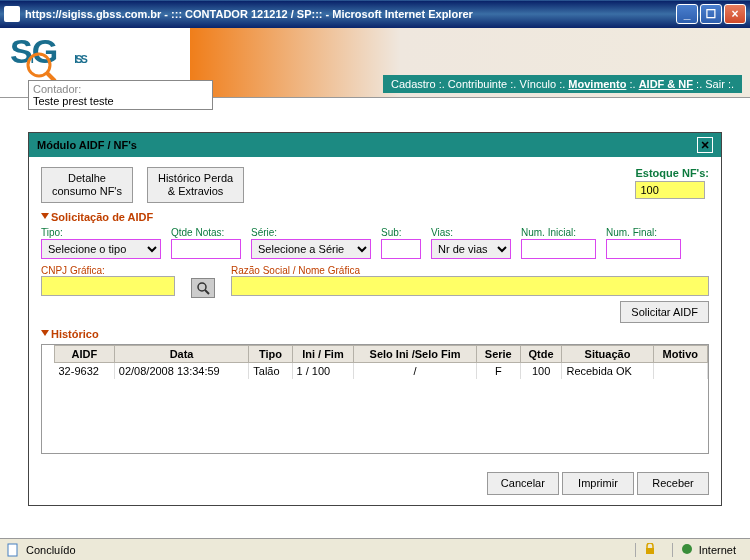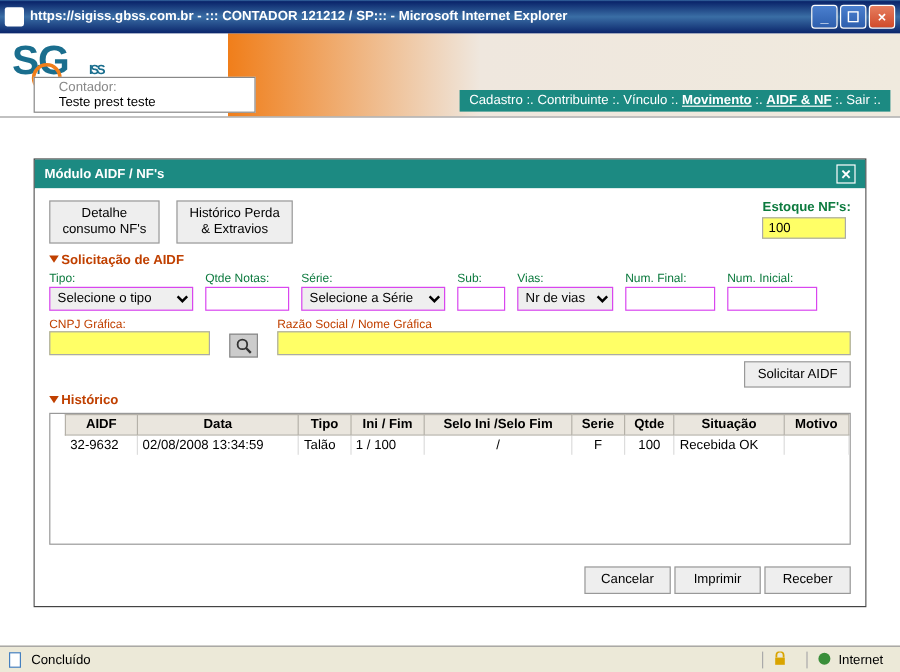--- a/index.html
+++ b/index.html
@@ -14,28 +14,28 @@
 .win-btn.min, .win-btn.max { background: linear-gradient(#4a7fce,#2e5fae); }
 .win-btn.close { background: linear-gradient(#e67e5f,#d04a2a); }
 
 
 .header { height: 70px; background: linear-gradient(to right,#fff 0,#fff 190px,#f07e1a 190px,#efe7de 400px,#f0eade 100%); position: relative; border-bottom: 1px solid #999; }
 .logo { position:absolute; left:10px; top:4px; font-size:34px; font-weight:bold; color:#1a6e8e; letter-spacing:-2px;}
 .logo svg { vertical-align:middle; }
 .menu { position:absolute; right:8px; bottom:4px; background:#1c8a82; color:#fff; padding:3px 8px; font-size:11px; }
 .menu a { color:#fff; text-decoration:none; }
 .menu .active { text-decoration:underline; font-weight:bold; }
-.contador-box { position:absolute; left:28px; top:64px; border:1px solid #888; padding:2px 20px; width:185px; font-size:10px; background:#fff;}
+.contador-box { position:absolute; left:28px; top:80px; border:1px solid #888; padding:2px 4px; width:185px; font-size:10px; background:#fff;}
 .contador-box .lbl { color:#888; }
 
 .spacer { height: 34px; }
 
 
 .module { margin: 0 28px; border:1px solid #444; }
-.module-title { background:#1c8a82; color:#ffffff; padding:4px 8px; font-weight:bold; font-size:12px; display:flex; align-items:center; }
+.module-title { background:#1c8a82; color:#000000; padding:4px 8px; font-weight:bold; font-size:12px; display:flex; align-items:center; }
 .module-title .close-x { margin-left:auto; width:16px; height:16px; border:1px solid #fff; display:flex; align-items:center; justify-content:center; cursor:pointer; }
 .module-body { background:#fff; padding:10px 12px; }
 
 .top-row { display:flex; gap:14px; align-items:flex-start; }
 .btn { background:#eee; border:1px solid #999; padding:4px 10px; text-align:center; cursor:pointer; line-height:1.2; }
 .estoque { margin-left:auto; text-align:right; }
 .estoque .lbl { color:#0c7a3e; font-weight:bold; }
 .estoque .val { background:#ff6; border:1px solid #aaa; width:70px; padding:2px 4px; display:block; margin-top:2px; text-align:left;}
 
 .section-hdr { color:#c04000; font-weight:bold; margin:8px 0 4px; display:flex; align-items:center; gap:4px;}
@@ -141,25 +141,25 @@
       </div>
       <div class="fcol" style="width:40px">
         <label>Sub:</label>
         <input value="" style="">
       </div>
       <div class="fcol" style="width:80px">
         <label>Vias:</label>
         <select><option>Nr de vias</option></select>
       </div>
       <div class="fcol" style="width:75px">
+        <label>Num. Inicial:</label>
+        <input value="" style="">
+      </div>
+      <div class="fcol" style="width:75px">
         <label>Num. Final:</label>
-        <input value="" style="">
-      </div>
-      <div class="fcol" style="width:75px">
-        <label>Num. Inicial:</label>
         <input value="" style="">
       </div>
     </div>
 
     <div class="yellow-row">
       <div class="yf" style="width:134px">
         <label>CNPJ Gráfica:</label>
         <input value="" style="">
       </div>
       <div class="mag-btn">

